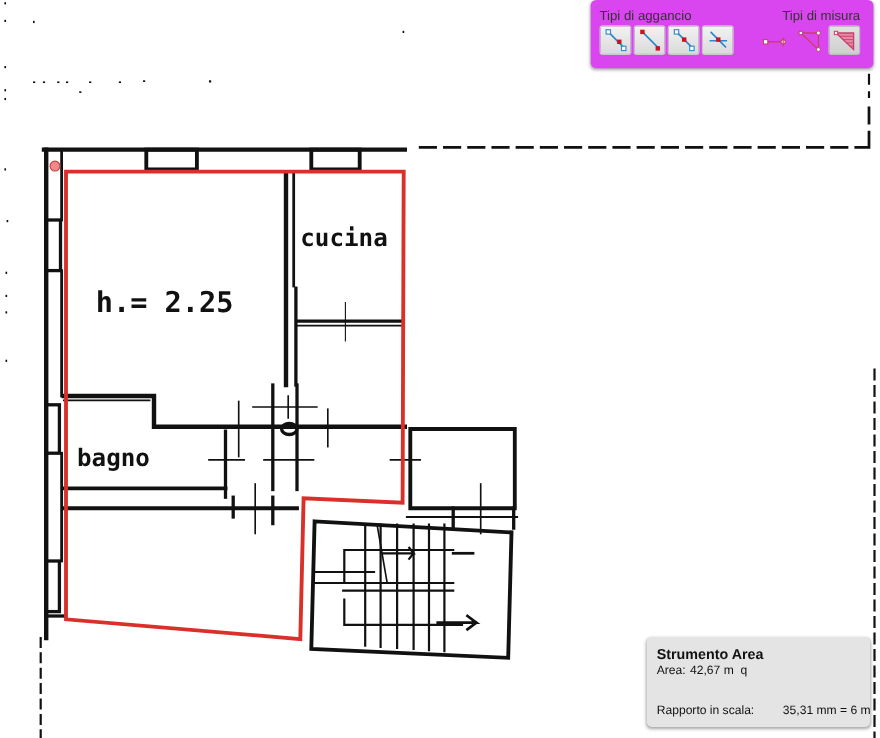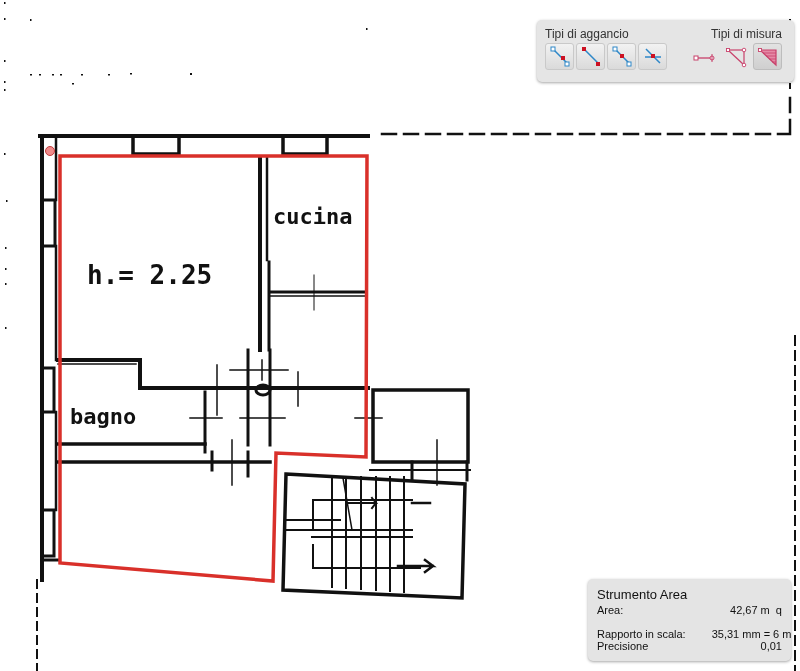--- a/index.html
+++ b/index.html
@@ -8,22 +8,22 @@
       background: #ffffff;
       font-family: "Liberation Sans", sans-serif;
     }
     .canvas { position: absolute; left: 0; top: 0; width: 800px; height: 671px; }
     .plan-label {
       font-family: "DejaVu Sans Mono", monospace;
       fill: #111; font-weight: bold;
     }
     
     .toolbar {
-      position: absolute; left: 537px; top: 20px; width: 257px; height: 62px;
-      background: #e5e5e5; border-radius: 5px;
+      position: absolute; left: 537px; top: 0; width: 257px; height: 62px;
+      background: #d946ef; border-radius: 5px;
       box-shadow: 0 1px 3px rgba(0,0,0,0.35);
       font-size: 12px; color: #333;
     }
     .tb-group { position: absolute; top: 7px; }
     .tb-group .tb-title { font-size: 12px; color: #333; line-height: 14px; height: 16px; white-space: nowrap; }
     .tb-buttons { display: flex; gap: 2px; }
     .tb-btn {
       width: 29px; height: 27px; border-radius: 3px; box-sizing: border-box;
       background: linear-gradient(#f2f2f2, #dadada);
       border: 1px solid #c9c9c9;
@@ -32,24 +32,24 @@
     .tb-btn.flat { background: transparent; border: 1px solid transparent; }
     .tb-btn.active { background: linear-gradient(#e2e2e2, #cfcfcf); border: 1px solid #bdbdbd; }
     
     .info-panel {
       position: absolute; left: 588px; top: 579px; width: 203px; height: 82px;
       background: #e4e4e4; border-radius: 5px;
       box-shadow: 0 1px 3px rgba(0,0,0,0.35);
       color: #111; font-size: 11px; line-height: 12px;
       box-sizing: border-box; padding: 8px 9px;
     }
-    .info-title { font-weight: normal; font-size: 13px; line-height: 15px; margin-bottom: 2px; }
-    .info-row { display: flex; white-space: nowrap; justify-content: space-between; }
+    .info-title { font-weight: bold; font-size: 13px; line-height: 15px; margin-bottom: 2px; }
+    .info-row { display: flex; white-space: nowrap; }
     .info-row .k { width: 97px; }
-    .info-row.gap { margin-top: 12px; gap: 26px; }
+    .info-row.gap { margin-top: 24px; gap: 26px; }
   </style>
 </head>
 <body>
 
 <svg class="canvas" viewBox="0 0 800 671" xmlns="http://www.w3.org/2000/svg">
   <g stroke="#111" fill="none" stroke-linecap="square">
 
     <g fill="#111" stroke="none">
       <rect x="4" y="2" width="1.5" height="2"></rect>
         <rect x="4" y="18" width="1.5" height="2"></rect>
@@ -222,17 +222,13 @@
 <div class="info-panel">
   <div class="info-title">Strumento Area</div>
   <div class="info-row">
     <span style="margin-right:4px;">Area:</span>
     <span style="white-space:pre;">42,67 m  q</span>
   </div>
   <div class="info-row gap">
     <span class="k">Rapporto in scala:</span>
     <span>35,31 mm = 6 m</span>
   </div>
-  <div class="info-row">
-    <span class="k">Precisione</span>
-    <span>0,01</span>
-  </div>
 </div>
 
 </body></html>

